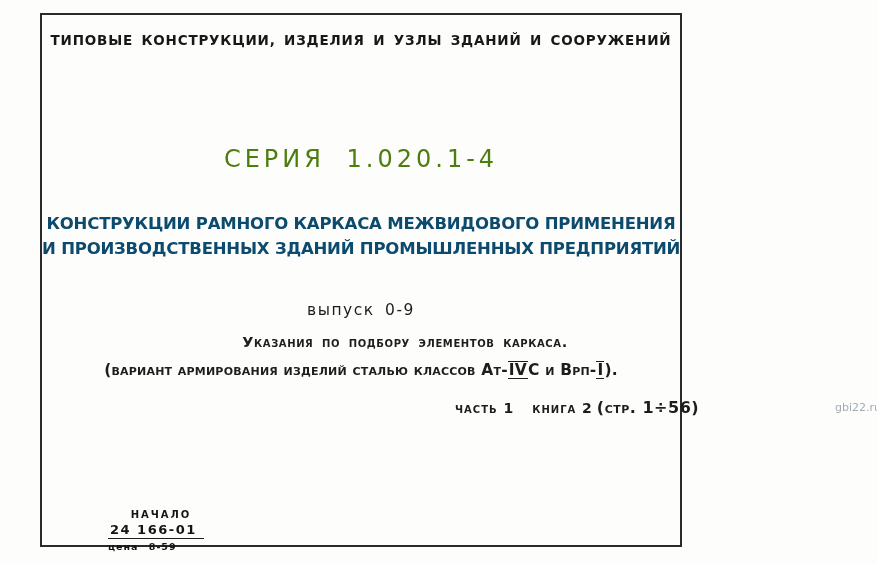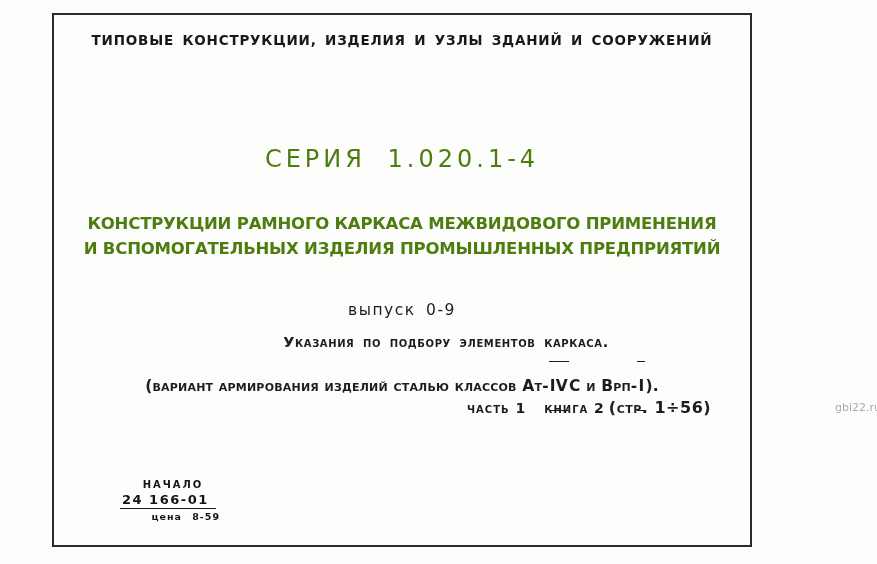--- a/index.html
+++ b/index.html
@@ -12,22 +12,22 @@
   }
   .page {
     position: absolute;
     left: 0; top: 0;
     width: 877px; height: 564px;
     background: #fdfdfc;
     color: #1d1d1d;
   }
   .frame {
     position: absolute;
-    left: 52px; top: 13px;
-    width: 700px; height: 534px;
+    left: 40px; top: 13px;
+    width: 642px; height: 534px;
     border: 2px solid #2a2a2a;
     background: #fdfdfc;
   }
   .txt { position: absolute; width: 100%; text-align: center; white-space: nowrap; }
 
   .header-line {
     top: 17px;
     font-size: 13.5px;
     font-weight: 600;
     letter-spacing: 0.8px;
@@ -44,21 +44,21 @@
   }
   .title-block {
     position: absolute;
     top: 196px;
     width: 100%;
     text-align: center;
     font-size: 16.5px;
     font-weight: 600;
     letter-spacing: -0.2px;
     line-height: 25px;
-    color: #4d7c0f;
+    color: #0c4a6e;
   }
   .title-block div { white-space: nowrap; }
   .issue-line {
     top: 286px;
     font-size: 15.5px;
     font-weight: 500;
     letter-spacing: 1.5px;
     word-spacing: 4px;
     text-align: center;
   }
@@ -75,21 +75,21 @@
     top: 346px;
     font-size: 15.5px;
     font-weight: 600;
     font-variant: small-caps;
     letter-spacing: 0.2px;
   }
   .roman {
     font-variant: normal;
     border-top: 1.5px solid #1d1d1d;
     border-bottom: 1.5px solid #1d1d1d;
-    padding: 16px 1px;
+    padding: 0 1px;
     line-height: 1.05;
     display: inline-block;
   }
   .part-line {
     position: absolute;
     left: 413px; top: 383px;
     font-size: 14px;
     font-weight: 600;
     font-variant: small-caps;
     letter-spacing: 1px;
@@ -116,20 +116,21 @@
     left: 66px; top: 464px;
     width: 100px;
     color: #141414;
   }
   .stamp .start {
     font-size: 10px;
     font-weight: 700;
     letter-spacing: 2px;
     text-align: center;
     margin-left: 6px;
+    margin-top: 30px;
   }
   .stamp .code {
     font-size: 13px;
     font-weight: 700;
     letter-spacing: 1.5px;
     margin-top: 2px;
     text-align: left;
     padding-left: 2px;
   }
   .stamp .rule {
@@ -137,42 +138,42 @@
     border-bottom: 1.6px solid #1d1d1d;
     width: 96px;
     margin-top: 1px;
   }
   .stamp .price {
     font-size: 9.5px;
     font-weight: 700;
     letter-spacing: 1px;
     word-spacing: 6px;
     margin-top: 2px;
-    text-align: right;
+    text-align: left;
   }
   .watermark {
     position: absolute;
     left: 835px; top: 401px;
     font-size: 11px;
     color: #a3acb6;
   }
 </style>
 </head>
 <body>
 
 <div class="page">
   <div class="frame">
 
     <div class="txt header-line">ТИПОВЫЕ КОНСТРУКЦИИ, ИЗДЕЛИЯ И УЗЛЫ ЗДАНИЙ И СООРУЖЕНИЙ</div>
 
     <div class="txt series-line">СЕРИЯ 1.020.1-4</div>
 
     <div class="title-block">
       <div>КОНСТРУКЦИИ РАМНОГО КАРКАСА МЕЖВИДОВОГО ПРИМЕНЕНИЯ</div>
-      <div>И ВСПОМОГАТЕЛЬНЫХ ИЗДЕЛИЯ ПРОМЫШЛЕННЫХ ПРЕДПРИЯТИЙ</div>
+      <div>И ПРОИЗВОДСТВЕННЫХ ЗДАНИЙ ПРОМЫШЛЕННЫХ ПРЕДПРИЯТИЙ</div>
     </div>
 
     <div class="txt issue-line">выпуск 0-9</div>
 
     <div class="txt subtitle-line">Указания по подбору элементов каркаса.</div>
 
     <div class="txt variant-line">
       <span>(вариант армирования изделий сталью классов Ат-</span><span class="roman">IV</span><span>С и Врп-</span><span class="roman">I</span><span>).</span>
     </div>
 

